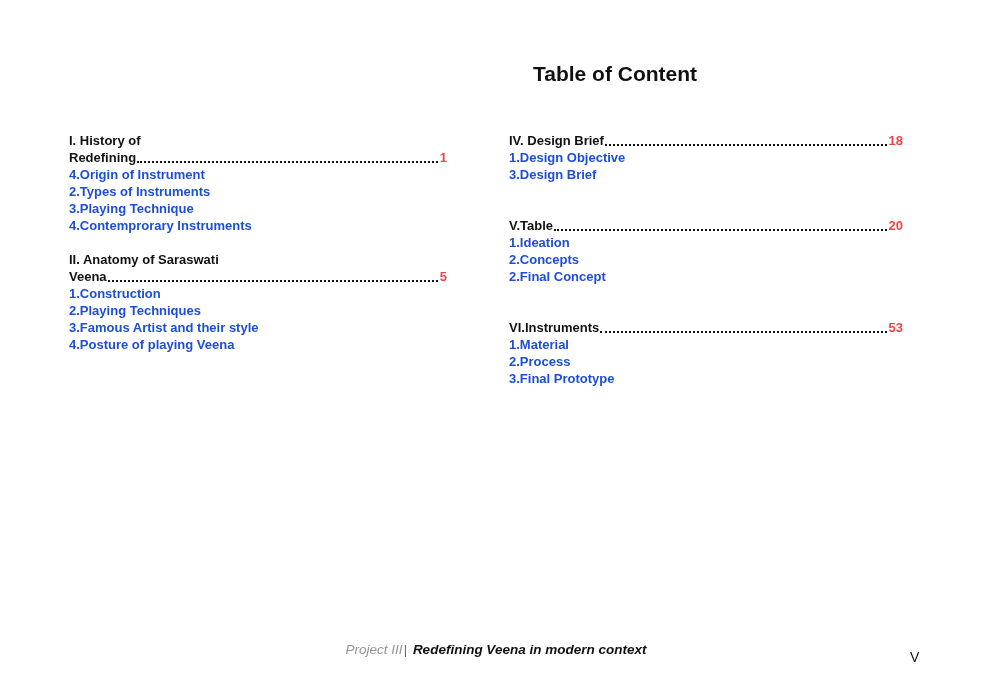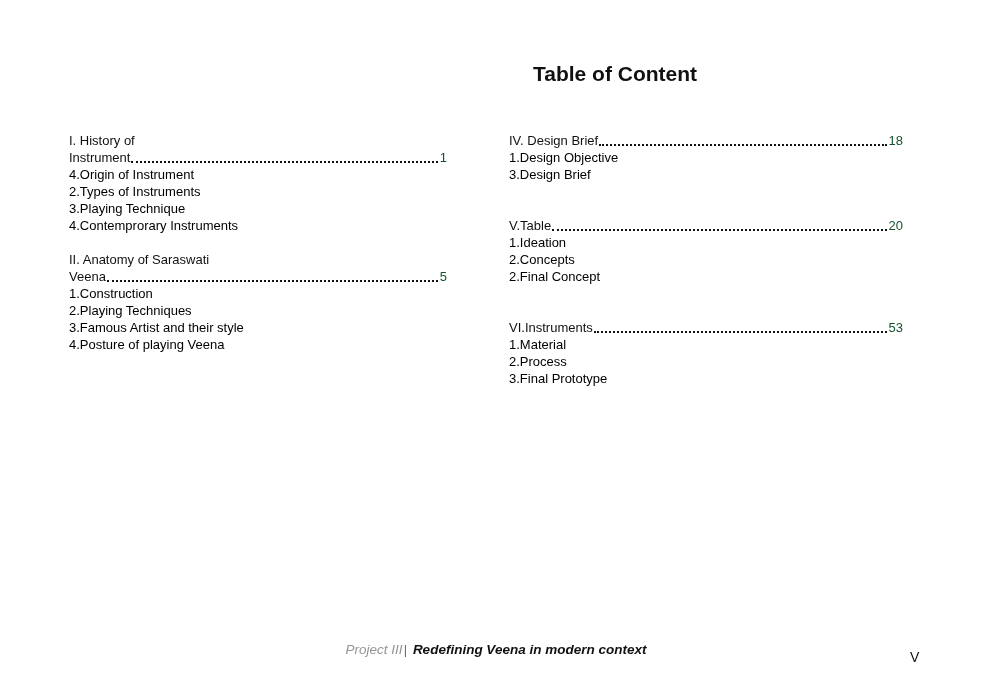--- a/index.html
+++ b/index.html
@@ -26,32 +26,32 @@
   .col {
     position: absolute;
     top: 132px;
     font-size: 13px;
     line-height: 17px;
   }
   .col-left  { left: 69px;  width: 378px; }
   .col-right { left: 509px; width: 394px; }
   .col-left  .section { margin-bottom: 17px; }
   .col-right .section { margin-bottom: 34px; }
-  .sec-title { font-weight: normal; color: #111; }
+  .sec-title { font-weight: bold; color: #111; }
   .toc-line { display: flex; align-items: flex-start; }
   .toc-line .sec-title { white-space: nowrap; }
   .leader {
     flex: 1 1 auto;
     min-width: 16px;
     border-bottom: 2px dotted #111;
     margin: 0 2px 3px 1px;
     align-self: flex-end;
   }
-  .sec-page { font-weight: normal; color: #14532d; white-space: nowrap; }
-  .item { color: #000000; }
+  .sec-page { font-weight: bold; color: #ef4444; white-space: nowrap; }
+  .item { color: #1d4ed8; font-weight: bold; }
   .footer {
     position: absolute;
     left: 0;
     right: 8px;
     top: 642px;
     text-align: center;
     font-style: italic;
     font-size: 13.5px;
     white-space: nowrap;
   }
@@ -71,21 +71,21 @@
 
 <div class="page">
 
   <div class="title">Table of Content</div>
 
   <div class="col col-left">
 
     <div class="section">
       <div class="sec-title">I. History of</div>
       <div class="toc-line">
-        <span class="sec-title">Instrument</span>
+        <span class="sec-title">Redefining</span>
         <span class="leader"></span>
         <span class="sec-page">1</span>
       </div>
       <div class="item">4.Origin of Instrument</div>
       <div class="item">2.Types of Instruments</div>
       <div class="item">3.Playing Technique</div>
       <div class="item">4.Contemprorary Instruments</div>
     </div>
 
     <div class="section">

